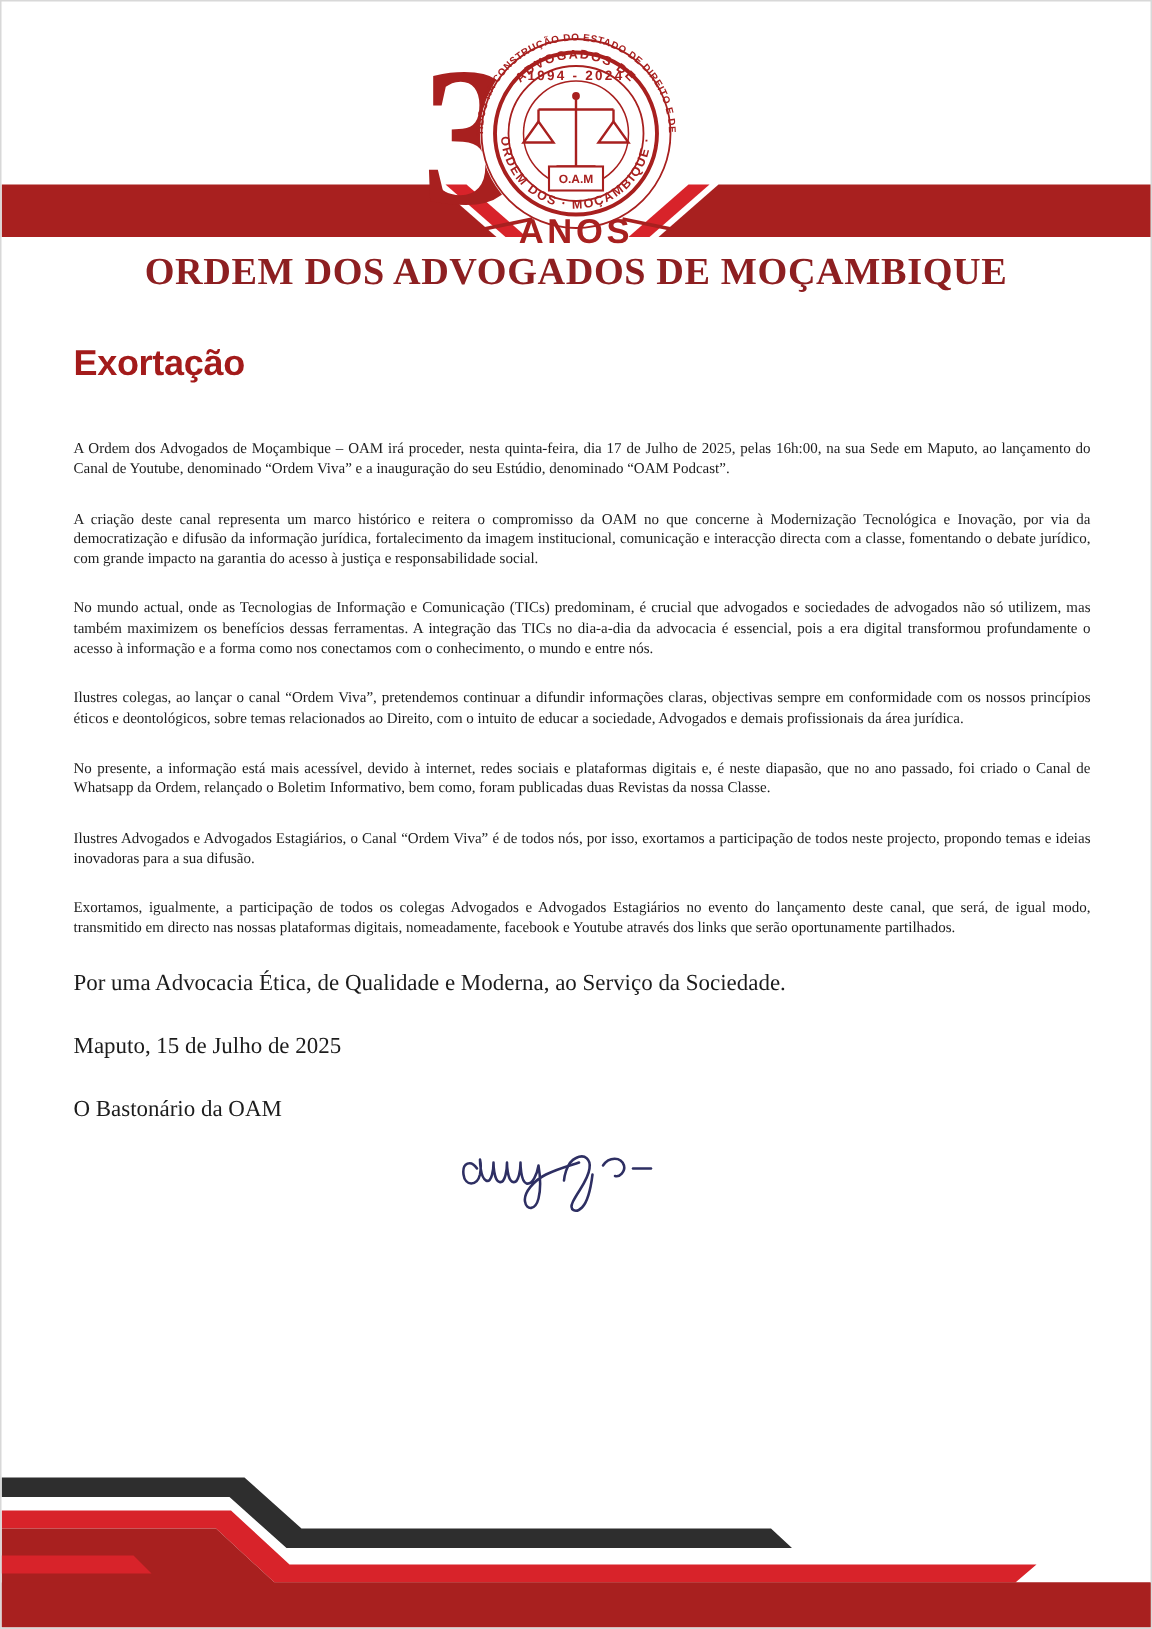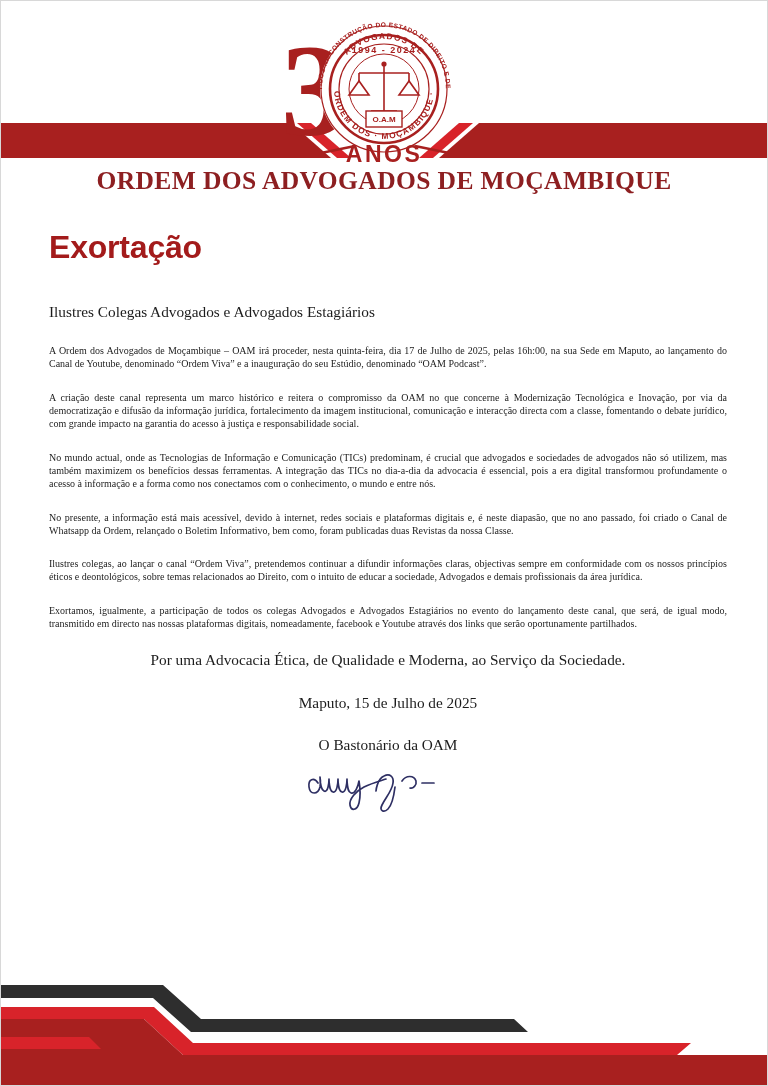--- a/index.html
+++ b/index.html
@@ -67,41 +67,41 @@
   
   .content {
     position: absolute;
     left: 48px;
     right: 40px;
     top: 228px;
   }
   .doc-heading {
     font-family: "Liberation Sans", sans-serif;
     font-weight: bold;
-    font-size: 32px;
+    font-size: 24px;
     color: #a31b1b;
     margin: 0 0 36px 0;
     letter-spacing: -0.2px;
   }
   .salutation {
     font-size: 15.3px;
     line-height: 1.32;
     margin: 0 0 22px 0;
     color: #1c1c1c;
   }
   p.para {
     font-size: 10px;
     line-height: 1.33;
     text-align: justify;
     margin: 0 0 20px 0;
     color: #1c1c1c;
     hyphens: none;
   }
   .centered {
-    text-align: center;
+    text-align: left;
     font-size: 15.3px;
     line-height: 1.33;
     color: #1c1c1c;
     margin: 0;
   }
   .closing-motto { margin-top: 12px; }
   .closing-date  { margin-top: 22px; }
   .closing-role  { margin-top: 22px; }
 
   .signature-block {
@@ -193,27 +193,27 @@
       </svg>
     </div>
 
     <div class="org-title">ORDEM  DOS ADVOGADOS DE MOÇAMBIQUE</div>
   </div>
 
   <div class="content">
 
     <h1 class="doc-heading">Exortação</h1>
 
-    <div class="salutation">Ilustres Colegas Advogados e Advogados Estagiários</div>
 
     <p class="para">A Ordem dos Advogados de Moçambique – OAM irá proceder, nesta quinta-feira, dia 17 de Julho de 2025, pelas 16h:00, na sua Sede em Maputo, ao lançamento do Canal de Youtube, denominado “Ordem Viva” e a inauguração do seu Estúdio, denominado “OAM Podcast”.</p>
     <p class="para">A criação deste canal representa um marco histórico e reitera o compromisso da OAM no que concerne à Modernização Tecnológica e Inovação, por via da democratização e difusão da informação jurídica, fortalecimento da imagem institucional, comunicação e interacção directa com a classe, fomentando o debate jurídico, com grande impacto na garantia do acesso à justiça e responsabilidade social.</p>
     <p class="para">No mundo actual, onde as Tecnologias de Informação e Comunicação (TICs) predominam, é crucial que advogados e sociedades de advogados não só utilizem, mas também maximizem os benefícios dessas ferramentas. A integração das TICs no dia-a-dia da advocacia é essencial, pois a era digital transformou profundamente o acesso à informação e a forma como nos conectamos com o conhecimento, o mundo e entre nós.</p>
+    <p class="para">Ilustres colegas, ao lançar o canal “Ordem Viva”, pretendemos continuar a difundir informações claras, objectivas sempre em conformidade com os nossos princípios éticos e deontológicos, sobre temas relacionados ao Direito, com o intuito de educar a sociedade, Advogados e demais profissionais da área jurídica.</p>
     <p class="para">No presente, a informação está mais acessível, devido à internet, redes sociais e plataformas digitais e, é neste diapasão, que no ano passado, foi criado o Canal de Whatsapp da Ordem, relançado o Boletim Informativo, bem como, foram publicadas duas Revistas da nossa Classe.</p>
-    <p class="para">Ilustres colegas, ao lançar o canal “Ordem Viva”, pretendemos continuar a difundir informações claras, objectivas sempre em conformidade com os nossos princípios éticos e deontológicos, sobre temas relacionados ao Direito, com o intuito de educar a sociedade, Advogados e demais profissionais da área jurídica.</p>
+    <p class="para">Ilustres Advogados e Advogados Estagiários, o Canal “Ordem Viva” é de todos nós, por isso, exortamos a participação de todos neste projecto, propondo temas e ideias inovadoras para a sua difusão.</p>
     <p class="para">Exortamos, igualmente, a participação de todos os colegas Advogados e Advogados Estagiários no evento do lançamento deste canal, que será, de igual modo, transmitido em directo nas nossas plataformas digitais, nomeadamente, facebook e Youtube através dos links que serão oportunamente partilhados.</p>
 
     <div class="centered closing-motto">Por uma Advocacia Ética, de Qualidade e Moderna, ao Serviço da Sociedade.</div>
 
     <div class="centered closing-date">Maputo, 15 de Julho de 2025</div>
 
     <div class="centered closing-role">O Bastonário da OAM</div>
 
     <div class="signature-block">
       <svg viewBox="0 0 180 58" width="180" height="58">

